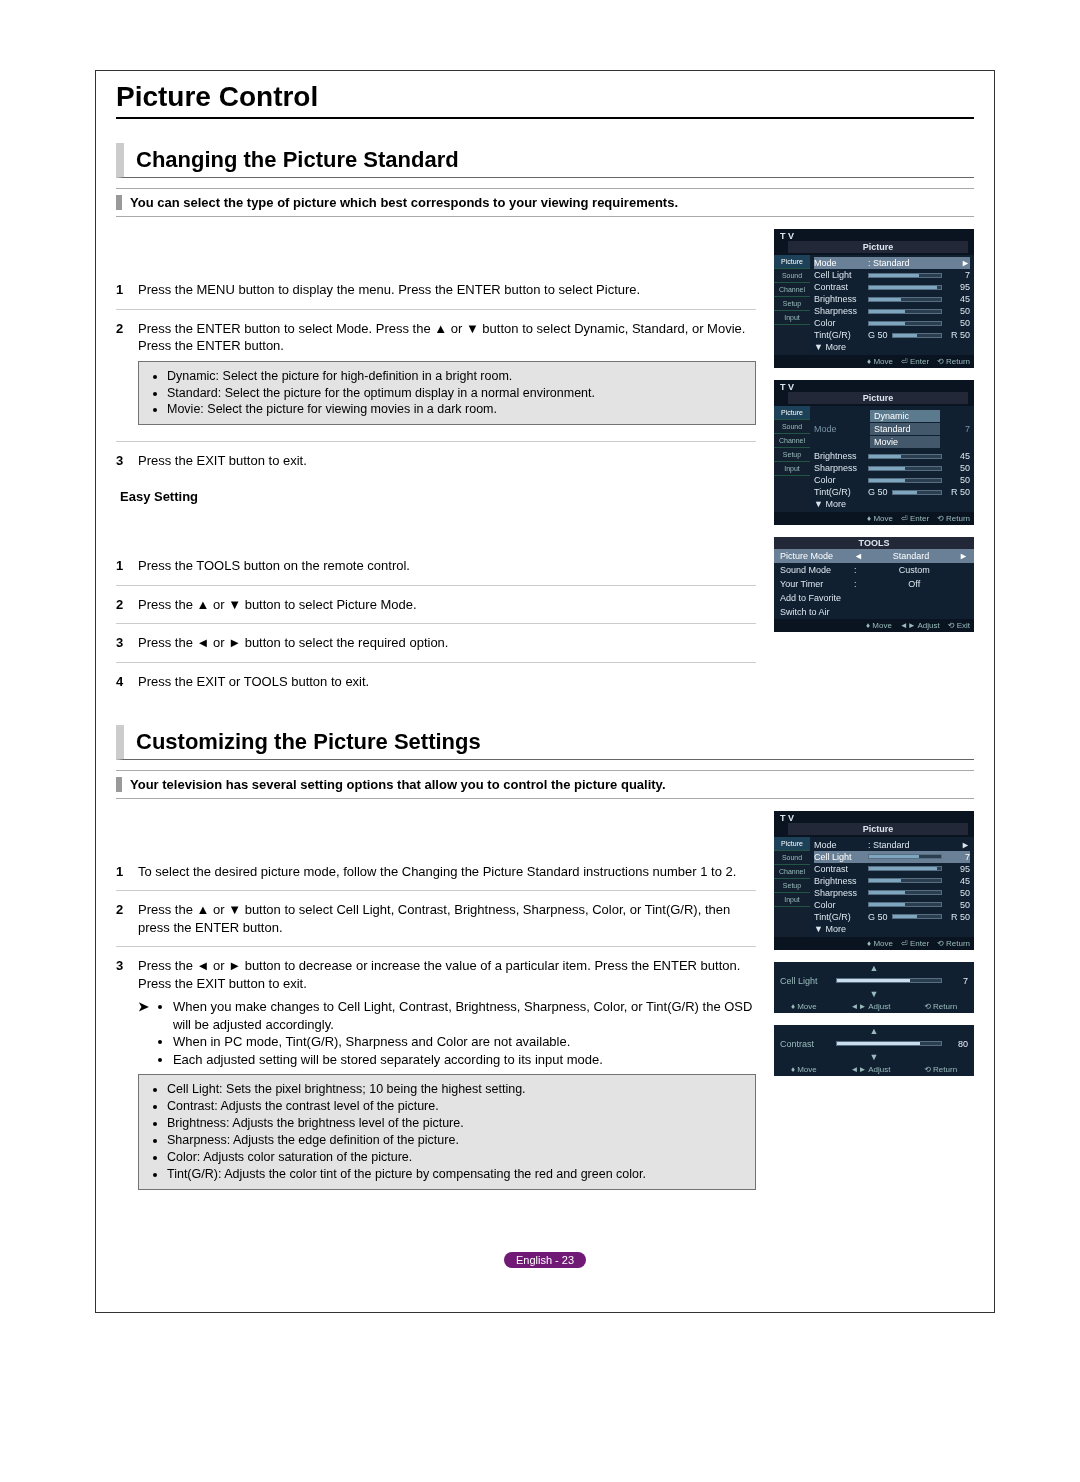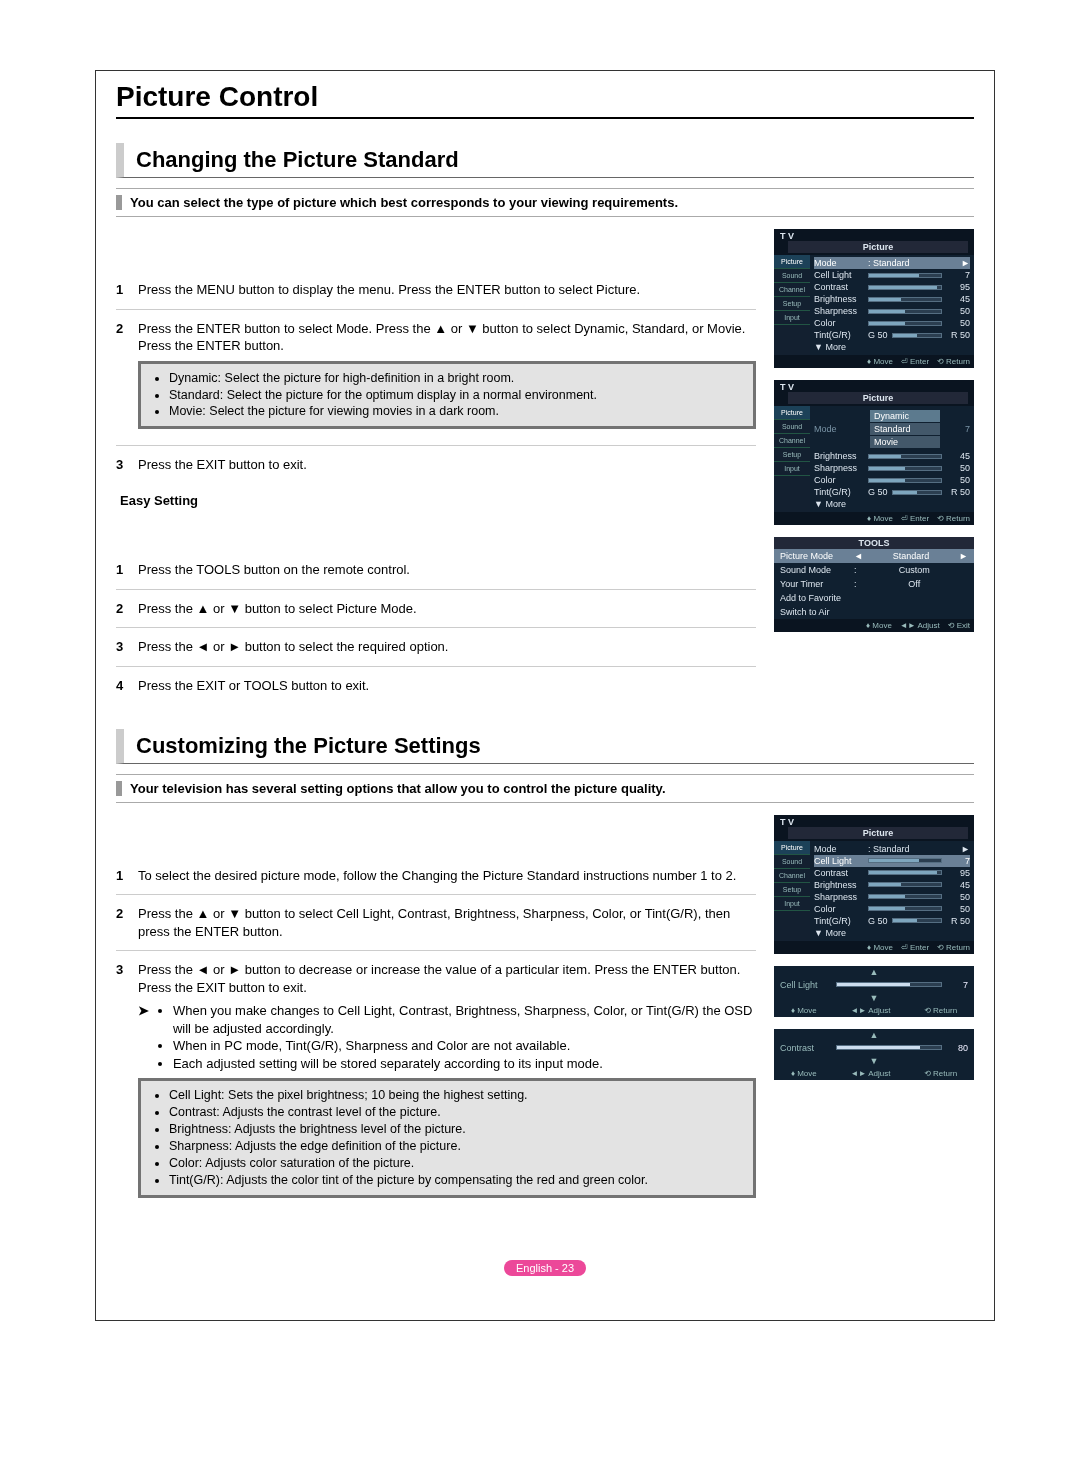--- a/index.html
+++ b/index.html
@@ -31,21 +31,21 @@
     font-weight: bold;
   }
   .intro-accent { width: 6px; background: #999; margin-right: 8px; }
   .two-col { display: flex; gap: 18px; }
   .left-col { flex: 1 1 auto; font-size: 13px; line-height: 1.35; }
   .right-col { flex: 0 0 200px; }
   ol.steps { list-style: none; padding: 0; counter-reset: step; margin-top: 48px; }
   ol.steps > li { position: relative; padding: 4px 0 10px 22px; border-bottom: 1px solid #ccc; margin-bottom: 6px; }
   ol.steps > li:last-child { border-bottom: none; }
   ol.steps > li::before { counter-increment: step; content: counter(step); position: absolute; left: 0; font-weight: bold; }
-  .note-box { background: #e3e3e3; border: 3px solid #737373; padding: 6px 10px; margin: 6px 0; font-size: 12.5px; }
+  .note-box { background: #e3e3e3; border: 1px solid #737373; padding: 6px 10px; margin: 6px 0; font-size: 12.5px; }
   .note-box ul, .mini-bullets ul { list-style: disc; padding-left: 18px; }
   .sub-head { font-weight: bold; margin: 8px 0 4px 4px; }
   .arrow-li { display: flex; gap: 6px; margin: 4px 0; }
   .arrow-li .arrow { font-weight: bold; }
   .osd {
     width: 200px;
     background: #102030;
     color: #dde6ef;
     font-size: 9px;
     margin-bottom: 12px;
@@ -69,21 +69,21 @@
   .osd.wide .body { display:block; padding:0; }
   .osd.wide .body .row { padding:2px 6px; }
   .slim { width:200px; background:#102030; color:#9bb; font-size:9px; margin-bottom:12px; }
   .slim .top { text-align:center; padding:1px 0; }
   .slim .r { display:flex; align-items:center; gap:6px; padding:2px 6px; }
   .slim .r .l { flex:0 0 50px; color:#9bb; }
   .slim .bar { flex:1; height:5px; background:#2b3e50; border:1px solid #556e82; position:relative; }
   .slim .bar .fill { position:absolute; top:0; bottom:0; left:0; background:#cde; }
   .slim .v { flex:0 0 20px; text-align:right; color:#eef; }
   .slim .foot { display:flex; justify-content:space-around; padding:2px 0; font-size:8px; }
-  .footer-pill { display:inline-block; background:#ec4899; color:#fff; border-radius:10px; padding:2px 12px; font-size:11px; margin-top: 40px; }
+  .footer-pill { display:inline-block; background:#701a75; color:#fff; border-radius:10px; padding:2px 12px; font-size:11px; margin-top: 40px; }
   .footer-wrap { text-align:center; }
 </style>
 </head>
 <body>
 
 <div class="page-frame">
 
   <h1 class="page-title">Picture Control</h1>
 
   <div class="section-heading">Changing the Picture Standard</div>

